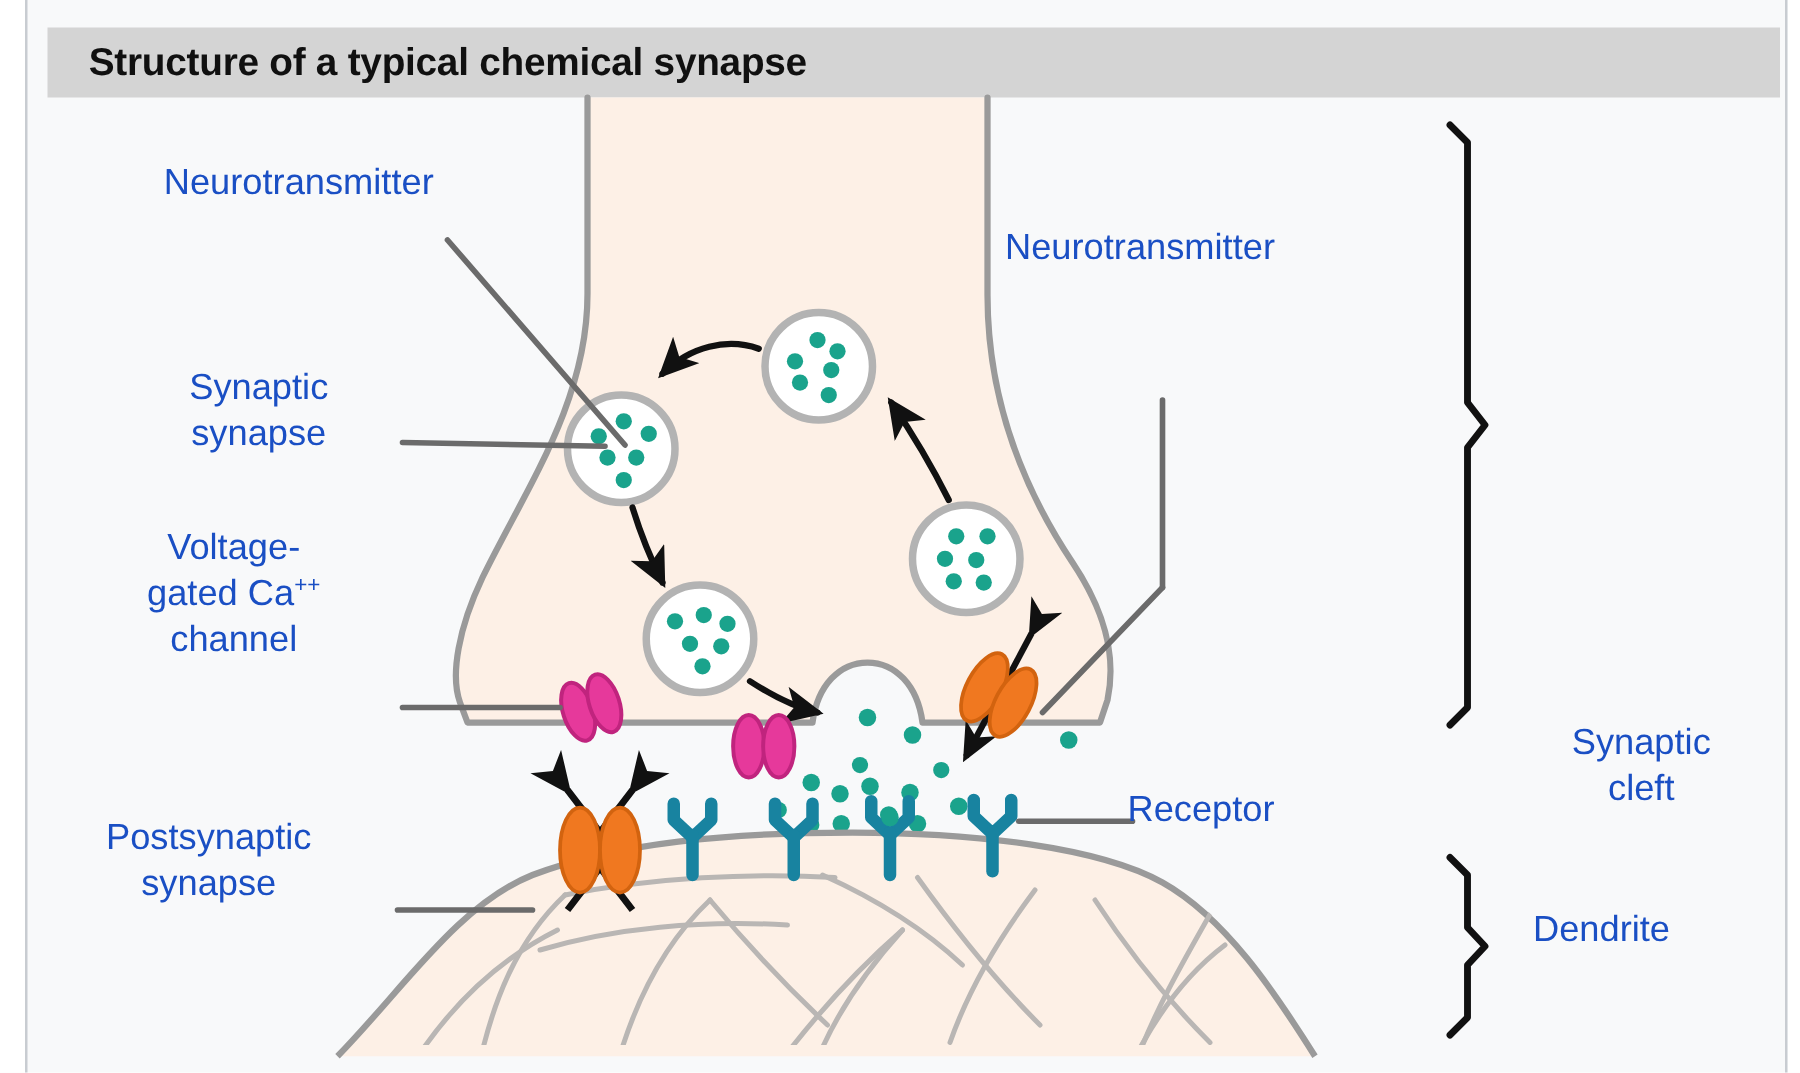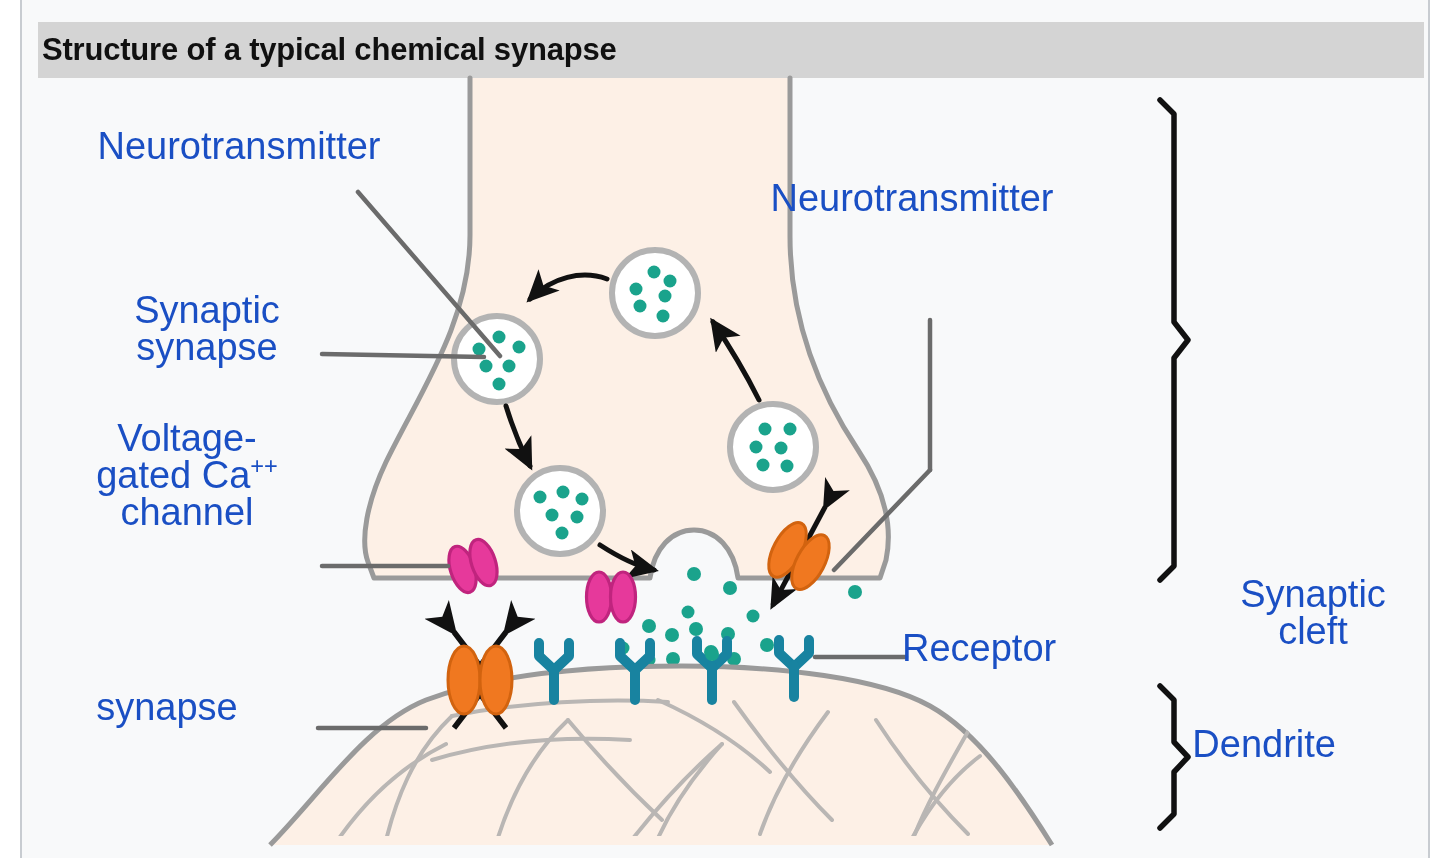--- a/index.html
+++ b/index.html
@@ -28,40 +28,40 @@
   #caption-bar {
     position: absolute;
     left: 16px;
     top: 22px;
     width: 1386px;
     height: 56px;
     background: #d4d4d4;
     display: flex;
     align-items: center;
     box-sizing: border-box;
-    padding-left: 4px;
+    padding-left: 33px;
   }
   #caption-text {
     font-size: 31px;
     font-weight: bold;
     color: #101010;
     letter-spacing: -0.2px;
     white-space: nowrap;
   }
   #diagram-canvas {
     position: absolute;
     left: 0;
     top: 0;
     width: 1410px;
     height: 858px;
   }
   .lbl {
     position: absolute;
     color: #1a4fc4;
-    font-size: 38px;
+    font-size: 29px;
     line-height: 37px;
     text-align: center;
     white-space: nowrap;
     font-family: "Liberation Sans", sans-serif;
   }
   .lbl sup {
     font-size: 0.62em;
     vertical-align: super;
     line-height: 0;
   }
@@ -281,21 +281,21 @@
     <span>synapse</span>
   </div>
 
   <div class="lbl" id="lbl-vgcc">
     <span>Voltage-</span><br>
     <span>gated Ca</span><sup>++</sup><br>
     <span>channel</span>
   </div>
 
   <div class="lbl" id="lbl-psd">
-    <br>
+    <span>Postsynaptic</span><br>
     <span>synapse</span>
   </div>
 
   <div class="lbl" id="lbl-nt-transporter">
     <span>Neurotransmitter</span><br>
   </div>
 
 
   <div class="lbl" id="lbl-synaptic-cleft">
     <span>Synaptic</span><br>

